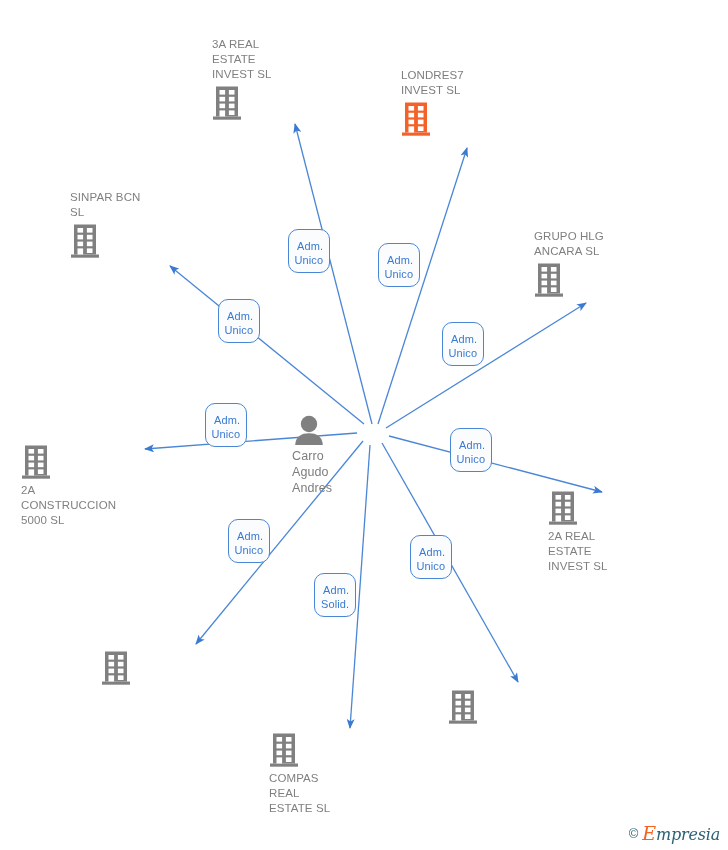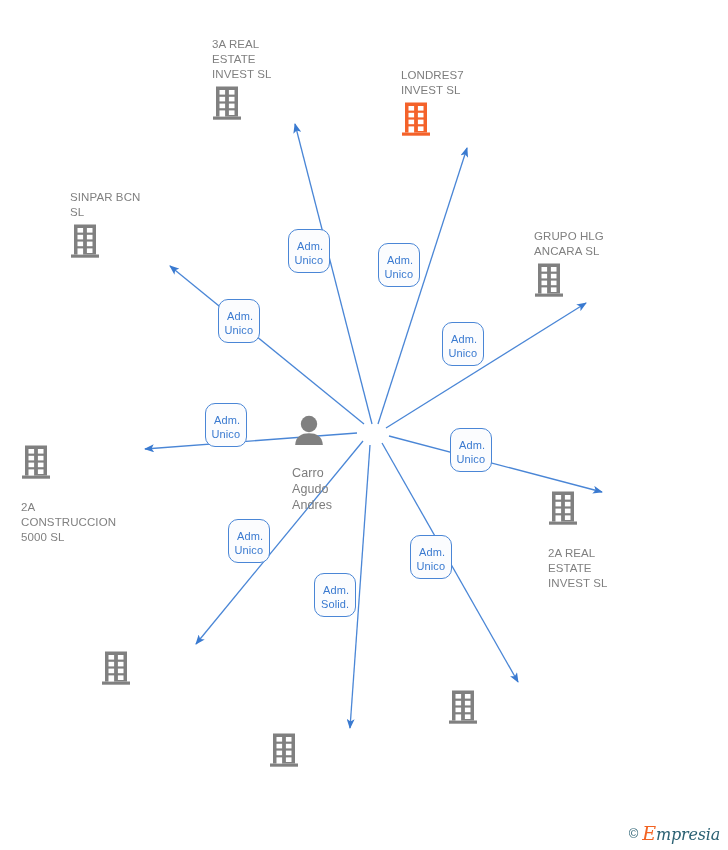--- a/index.html
+++ b/index.html
@@ -47,21 +47,21 @@
     color: #7d7d7d;
   }
   .icon-wrap {
     display: block;
     line-height: 0;
   }
   .icon-wrap svg { display: inline-block; }
 
   
   .node.label-above .node-label { margin-bottom: 3px; }
-  .node.label-below .node-label { margin-top: 20px; }
+  .node.label-below .node-label { margin-top: 3px; }
 
   
   .edge-label {
     position: absolute;
     box-sizing: border-box;
     background: #fbfcfe;
     border: 1.4px solid #4a86d6;
     border-radius: 10px;
     color: #3a7ad0;
     font-size: 11px;
@@ -265,20 +265,23 @@
             <rect x="1" y="31.5" width="28" height="3.2" fill="#808080"></rect>
             <rect x="7.5" y="5" width="5.6" height="4.6" fill="#ffffff"></rect>
             <rect x="16.9" y="5" width="5.6" height="4.6" fill="#ffffff"></rect>
             <rect x="7.5" y="11.8" width="5.6" height="4.6" fill="#ffffff"></rect>
             <rect x="16.9" y="11.8" width="5.6" height="4.6" fill="#ffffff"></rect>
             <rect x="7.5" y="18.6" width="5.6" height="4.6" fill="#ffffff"></rect>
             <rect x="16.9" y="18.6" width="5.6" height="4.6" fill="#ffffff"></rect>
             <rect x="7.5" y="25.4" width="5.6" height="6.1" fill="#ffffff"></rect>
             <rect x="16.9" y="25.4" width="5.6" height="4.6" fill="#ffffff"></rect>
           </svg></span>
+        <div class="node-label">COMPAS
+REAL
+ESTATE  SL</div>
       </div>
     </div>
 
   <div id="edge-labels-layer">
       <div class="edge-label" style="left: 287.5px; top: 229px;">Adm.
 Unico</div>
       <div class="edge-label" style="left: 377.5px; top: 243px;">Adm.
 Unico</div>
       <div class="edge-label" style="left: 217.5px; top: 299px;">Adm.
 Unico</div>

